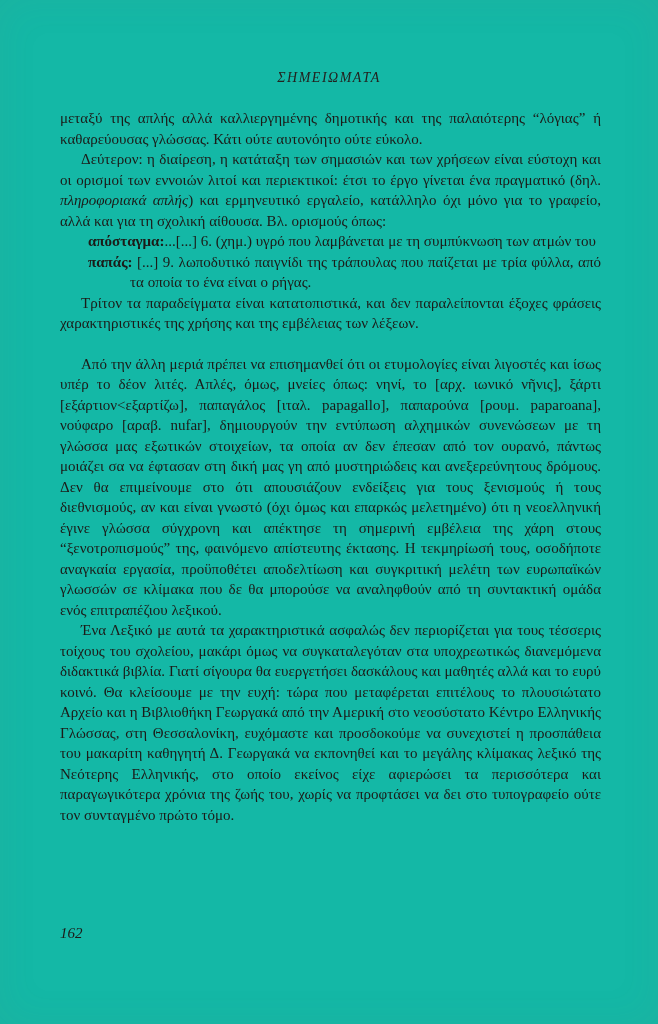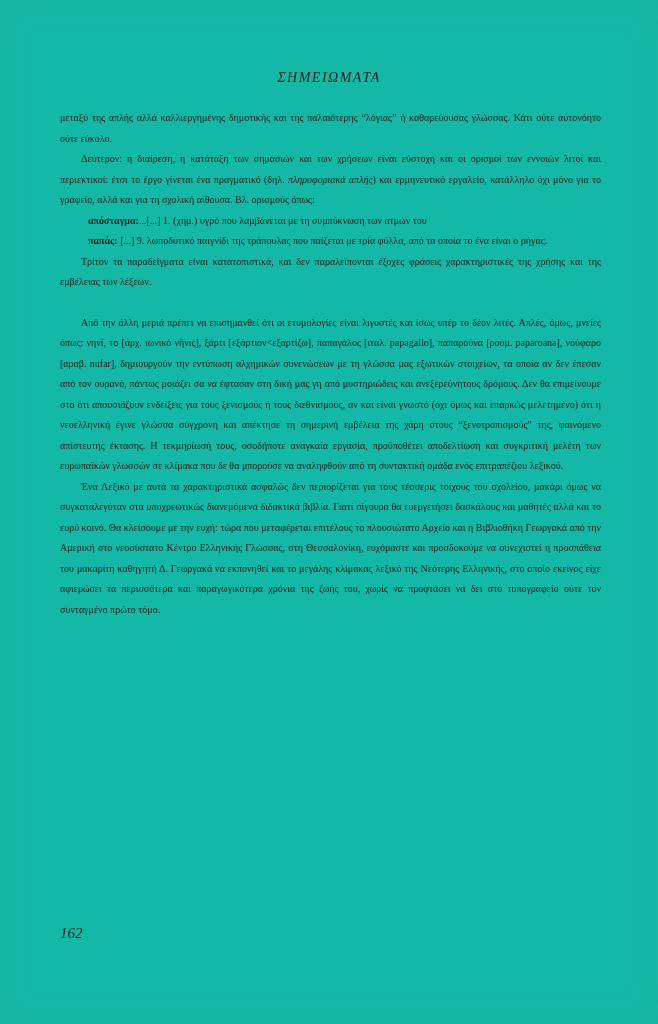--- a/index.html
+++ b/index.html
@@ -27,21 +27,21 @@
     font-style: italic;
     font-size: 14px;
     letter-spacing: 1.5px;
     color: #23221f;
   }
   .body-text {
     position: absolute;
     top: 108px;
     left: 60px;
     width: 541px;
-    font-size: 10px;
+    font-size: 15px;
     line-height: 20.5px;
     text-align: justify;
   }
   .body-text p {
     margin: 0;
     text-indent: 21px;
   }
   .body-text p.noindent {
     text-indent: 0;
   }
@@ -73,21 +73,21 @@
 <div class="page">
 
   <div class="running-head">ΣΗΜΕΙΩΜΑΤΑ</div>
 
   <div class="body-text">
 
     <p class="noindent">μεταξύ της απλής αλλά καλλιεργημένης δημοτικής και της παλαιότερης “λόγιας” ή καθαρεύουσας γλώσσας. Κάτι ούτε αυτονόητο ούτε εύκολο.</p>
 
     <p><span>Δεύτερον: η διαίρεση, η κατάταξη των σημασιών και των χρήσεων είναι εύστοχη και οι ορισμοί των εννοιών λιτοί και περιεκτικοί: έτσι το έργο γίνεται ένα πραγματικό (δηλ. </span><i>πληροφοριακά απλής</i><span>) και ερμηνευτικό εργαλείο, κατάλληλο όχι μόνο για το γραφείο, αλλά και για τη σχολική αίθουσα. Βλ. ορισμούς όπως:</span></p>
 
-    <div class="entry"><b>απόσταγμα:</b><span>...[...] 1. (χημ.) υγρό που λαμβάνεται με τη συμπύκνωση των ατμών του</span></div>
+    <div class="entry"><b>απόσταγμα:</b><span>...[...] 6. (χημ.) υγρό που λαμβάνεται με τη συμπύκνωση των ατμών του</span></div>
 
     <div class="entry"><b>παπάς:</b><span> [...] 9. λωποδυτικό παιγνίδι της τράπουλας που παίζεται με τρία φύλλα, από τα οποία το ένα είναι ο ρήγας.</span></div>
 
     <p>Τρίτον τα παραδείγματα είναι κατατοπιστικά, και δεν παραλείπονται έξοχες φράσεις χαρακτηριστικές της χρήσης και της εμβέλειας των λέξεων.</p>
 
     <p class="gap-before">Από την άλλη μεριά πρέπει να επισημανθεί ότι οι ετυμολογίες είναι λιγοστές και ίσως υπέρ το δέον λιτές. Απλές, όμως, μνείες όπως: νηνί, το [αρχ. ιωνικό νῆνις], ξάρτι [εξάρτιον&lt;εξαρτίζω], παπαγάλος [ιταλ. papagallo], παπαρούνα [ρουμ. paparoana], νούφαρο [αραβ. nufar], δημιουργούν την εντύπωση αλχημικών συνενώσεων με τη γλώσσα μας εξωτικών στοιχείων, τα οποία αν δεν έπεσαν από τον ουρανό, πάντως μοιάζει σα να έφτασαν στη δική μας γη από μυστηριώδεις και ανεξερεύνητους δρόμους. Δεν θα επιμείνουμε στο ότι απουσιάζουν ενδείξεις για τους ξενισμούς ή τους διεθνισμούς, αν και είναι γνωστό (όχι όμως και επαρκώς μελετημένο) ότι η νεοελληνική έγινε γλώσσα σύγχρονη και απέκτησε τη σημερινή εμβέλεια της χάρη στους “ξενοτροπισμούς” της, φαινόμενο απίστευτης έκτασης. Η τεκμηρίωσή τους, οσοδήποτε αναγκαία εργασία, προϋποθέτει αποδελτίωση και συγκριτική μελέτη των ευρωπαϊκών γλωσσών σε κλίμακα που δε θα μπορούσε να αναληφθούν από τη συντακτική ομάδα ενός επιτραπέζιου λεξικού.</p>
 
     <p>Ένα Λεξικό με αυτά τα χαρακτηριστικά ασφαλώς δεν περιορίζεται για τους τέσσερις τοίχους του σχολείου, μακάρι όμως να συγκαταλεγόταν στα υποχρεωτικώς διανεμόμενα διδακτικά βιβλία. Γιατί σίγουρα θα ευεργετήσει δασκάλους και μαθητές αλλά και το ευρύ κοινό. Θα κλείσουμε με την ευχή: τώρα που μεταφέρεται επιτέλους το πλουσιώτατο Αρχείο και η Βιβλιοθήκη Γεωργακά από την Αμερική στο νεοσύστατο Κέντρο Ελληνικής Γλώσσας, στη Θεσσαλονίκη, ευχόμαστε και προσδοκούμε να συνεχιστεί η προσπάθεια του μακαρίτη καθηγητή Δ. Γεωργακά να εκπονηθεί και το μεγάλης κλίμακας λεξικό της Νεότερης Ελληνικής, στο οποίο εκείνος είχε αφιερώσει τα περισσότερα και παραγωγικότερα χρόνια της ζωής του, χωρίς να προφτάσει να δει στο τυπογραφείο ούτε τον συνταγμένο πρώτο τόμο.</p>
 
   </div>

